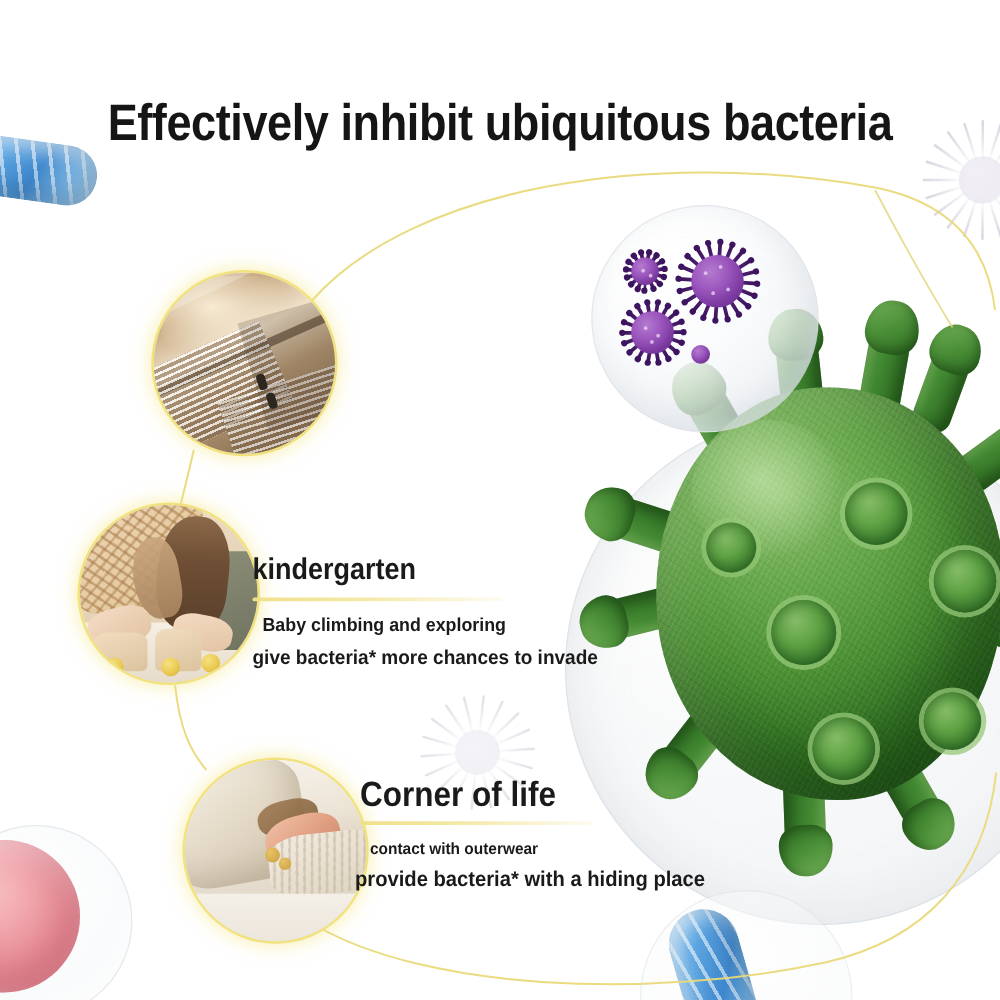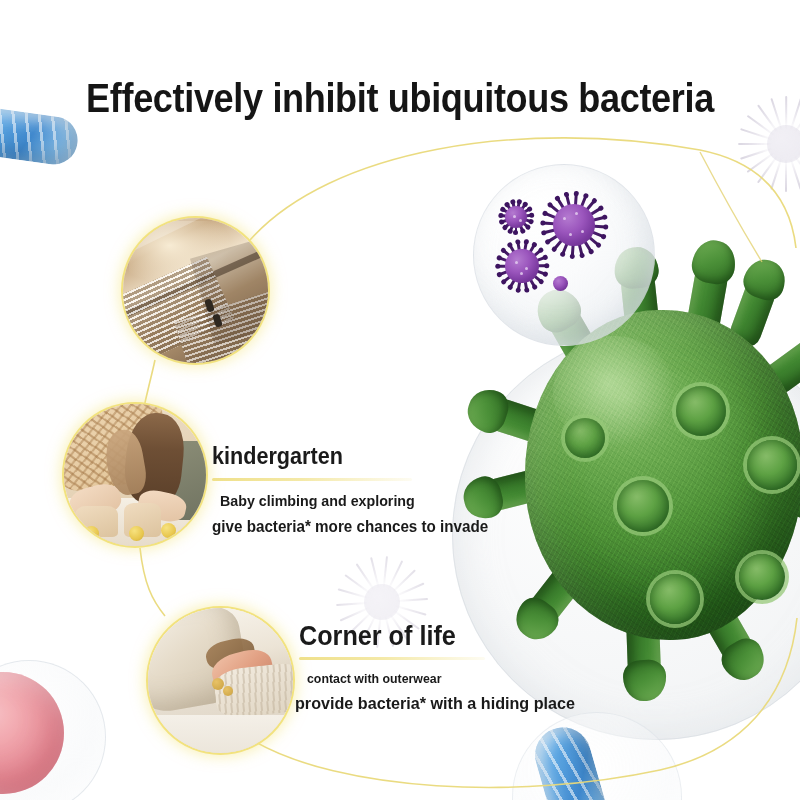--- a/index.html
+++ b/index.html
@@ -345,27 +345,27 @@
   .blk-l1 { font-weight: bold; }
   .blk-l2 { font-weight: bold; }
 
   
   #block-public { left: 281px; top: 262px; }
   #block-public .blk-title { font-size: 30px; }
   #block-public .rule { width: 214px; }
   #block-public .blk-l1 { font-size: 20px; margin-top: 10px; margin-left: 6px; transform: scaleX(0.92); }
   #block-public .blk-l2 { font-size: 11.5px; margin-top: 6px; margin-left: 6px; transform: scaleX(0.94); }
 
-  #block-kinder { left: 212px; top: 442px; }
+  #block-kinder { left: 202px; top: 442px; }
   #block-kinder .blk-title { font-size: 24px; }
   #block-kinder .rule { width: 200px; margin-top: 8px; }
   #block-kinder .blk-l1 { font-size: 15px; margin-top: 11px; margin-left: 8px; transform: scaleX(0.95); }
   #block-kinder .blk-l2 { font-size: 16px; margin-top: 9px; margin-left: 0px; transform: scaleX(0.95); }
 
-  #block-corner { left: 299px; top: 620px; }
+  #block-corner { left: 288px; top: 620px; }
   #block-corner .blk-title { font-size: 28px; }
   #block-corner .rule { width: 186px; margin-top: 5px; }
   #block-corner .blk-l1 { font-size: 13px; margin-top: 11px; margin-left: 8px; transform: scaleX(0.95); }
   #block-corner .blk-l2 { font-size: 17px; margin-top: 8px; margin-left: -4px; transform: scaleX(0.95); }
 </style>
 </head>
 <body>
 
 <div id="poster">
 

